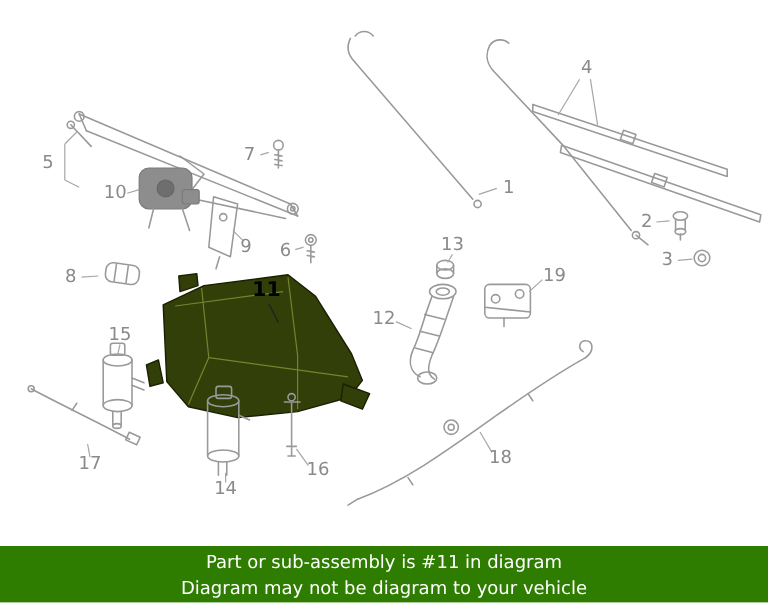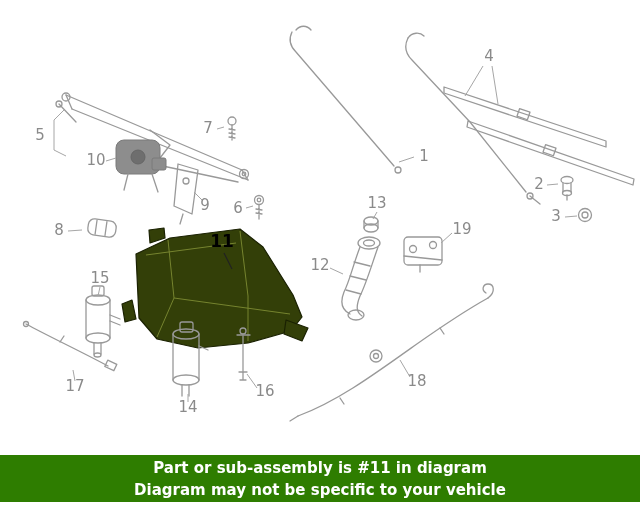--- a/index.html
+++ b/index.html
@@ -10,21 +10,21 @@
   .part-fill{fill:#8d8d8d;stroke:#7a7a7a;stroke-width:1;}
   .part-dark{fill:#6e6e6e;stroke:#666;}
   .leader{stroke:#a6a6a6;stroke-width:1;fill:none;}
   .leader-dark{stroke:#222;stroke-width:1.2;fill:none;}
   .callout{fill:#8a8a8a;font-size:15px;text-anchor:middle;}
   .callout-hl{fill:#000;font-weight:bold;font-size:17px;text-anchor:middle;}
   .hl{fill:#333f08;stroke:#1a2102;stroke-width:1.2;stroke-linejoin:round;}
   .hl-line{stroke:#76842f;stroke-width:1;fill:none;}
   .banner{position:absolute;left:0;top:455px;width:640px;height:47px;background:#2e7d00;
           color:#fff;display:flex;flex-direction:column;align-items:center;justify-content:center;
-          font-size:15px;line-height:22px;text-align:center;font-weight:bold;}
+          font-size:15px;line-height:22px;text-align:center;}
 </style>
 </head>
 <body>
 
 <div class="stage">
 
   <svg width="640" height="455" viewBox="0 0 640 455">
 
     <g>
       <path class="part" d="M66,95 L242,170"></path>
@@ -207,16 +207,16 @@
     <text class="callout" x="188" y="412">14</text>
     <text class="callout" x="100" y="283">15</text>
     <text class="callout" x="265" y="396">16</text>
     <text class="callout" x="75" y="391">17</text>
     <text class="callout" x="417" y="386">18</text>
     <text class="callout" x="462" y="234">19</text>
   </svg>
 
   <div class="banner">
     <span>Part or sub-assembly is #11 in diagram</span>
-    <span>Diagram may not be specific to your vehicle</span>
+    <span>Diagram may not be diagram to your vehicle</span>
   </div>
 
 </div>
 
 </body></html>

